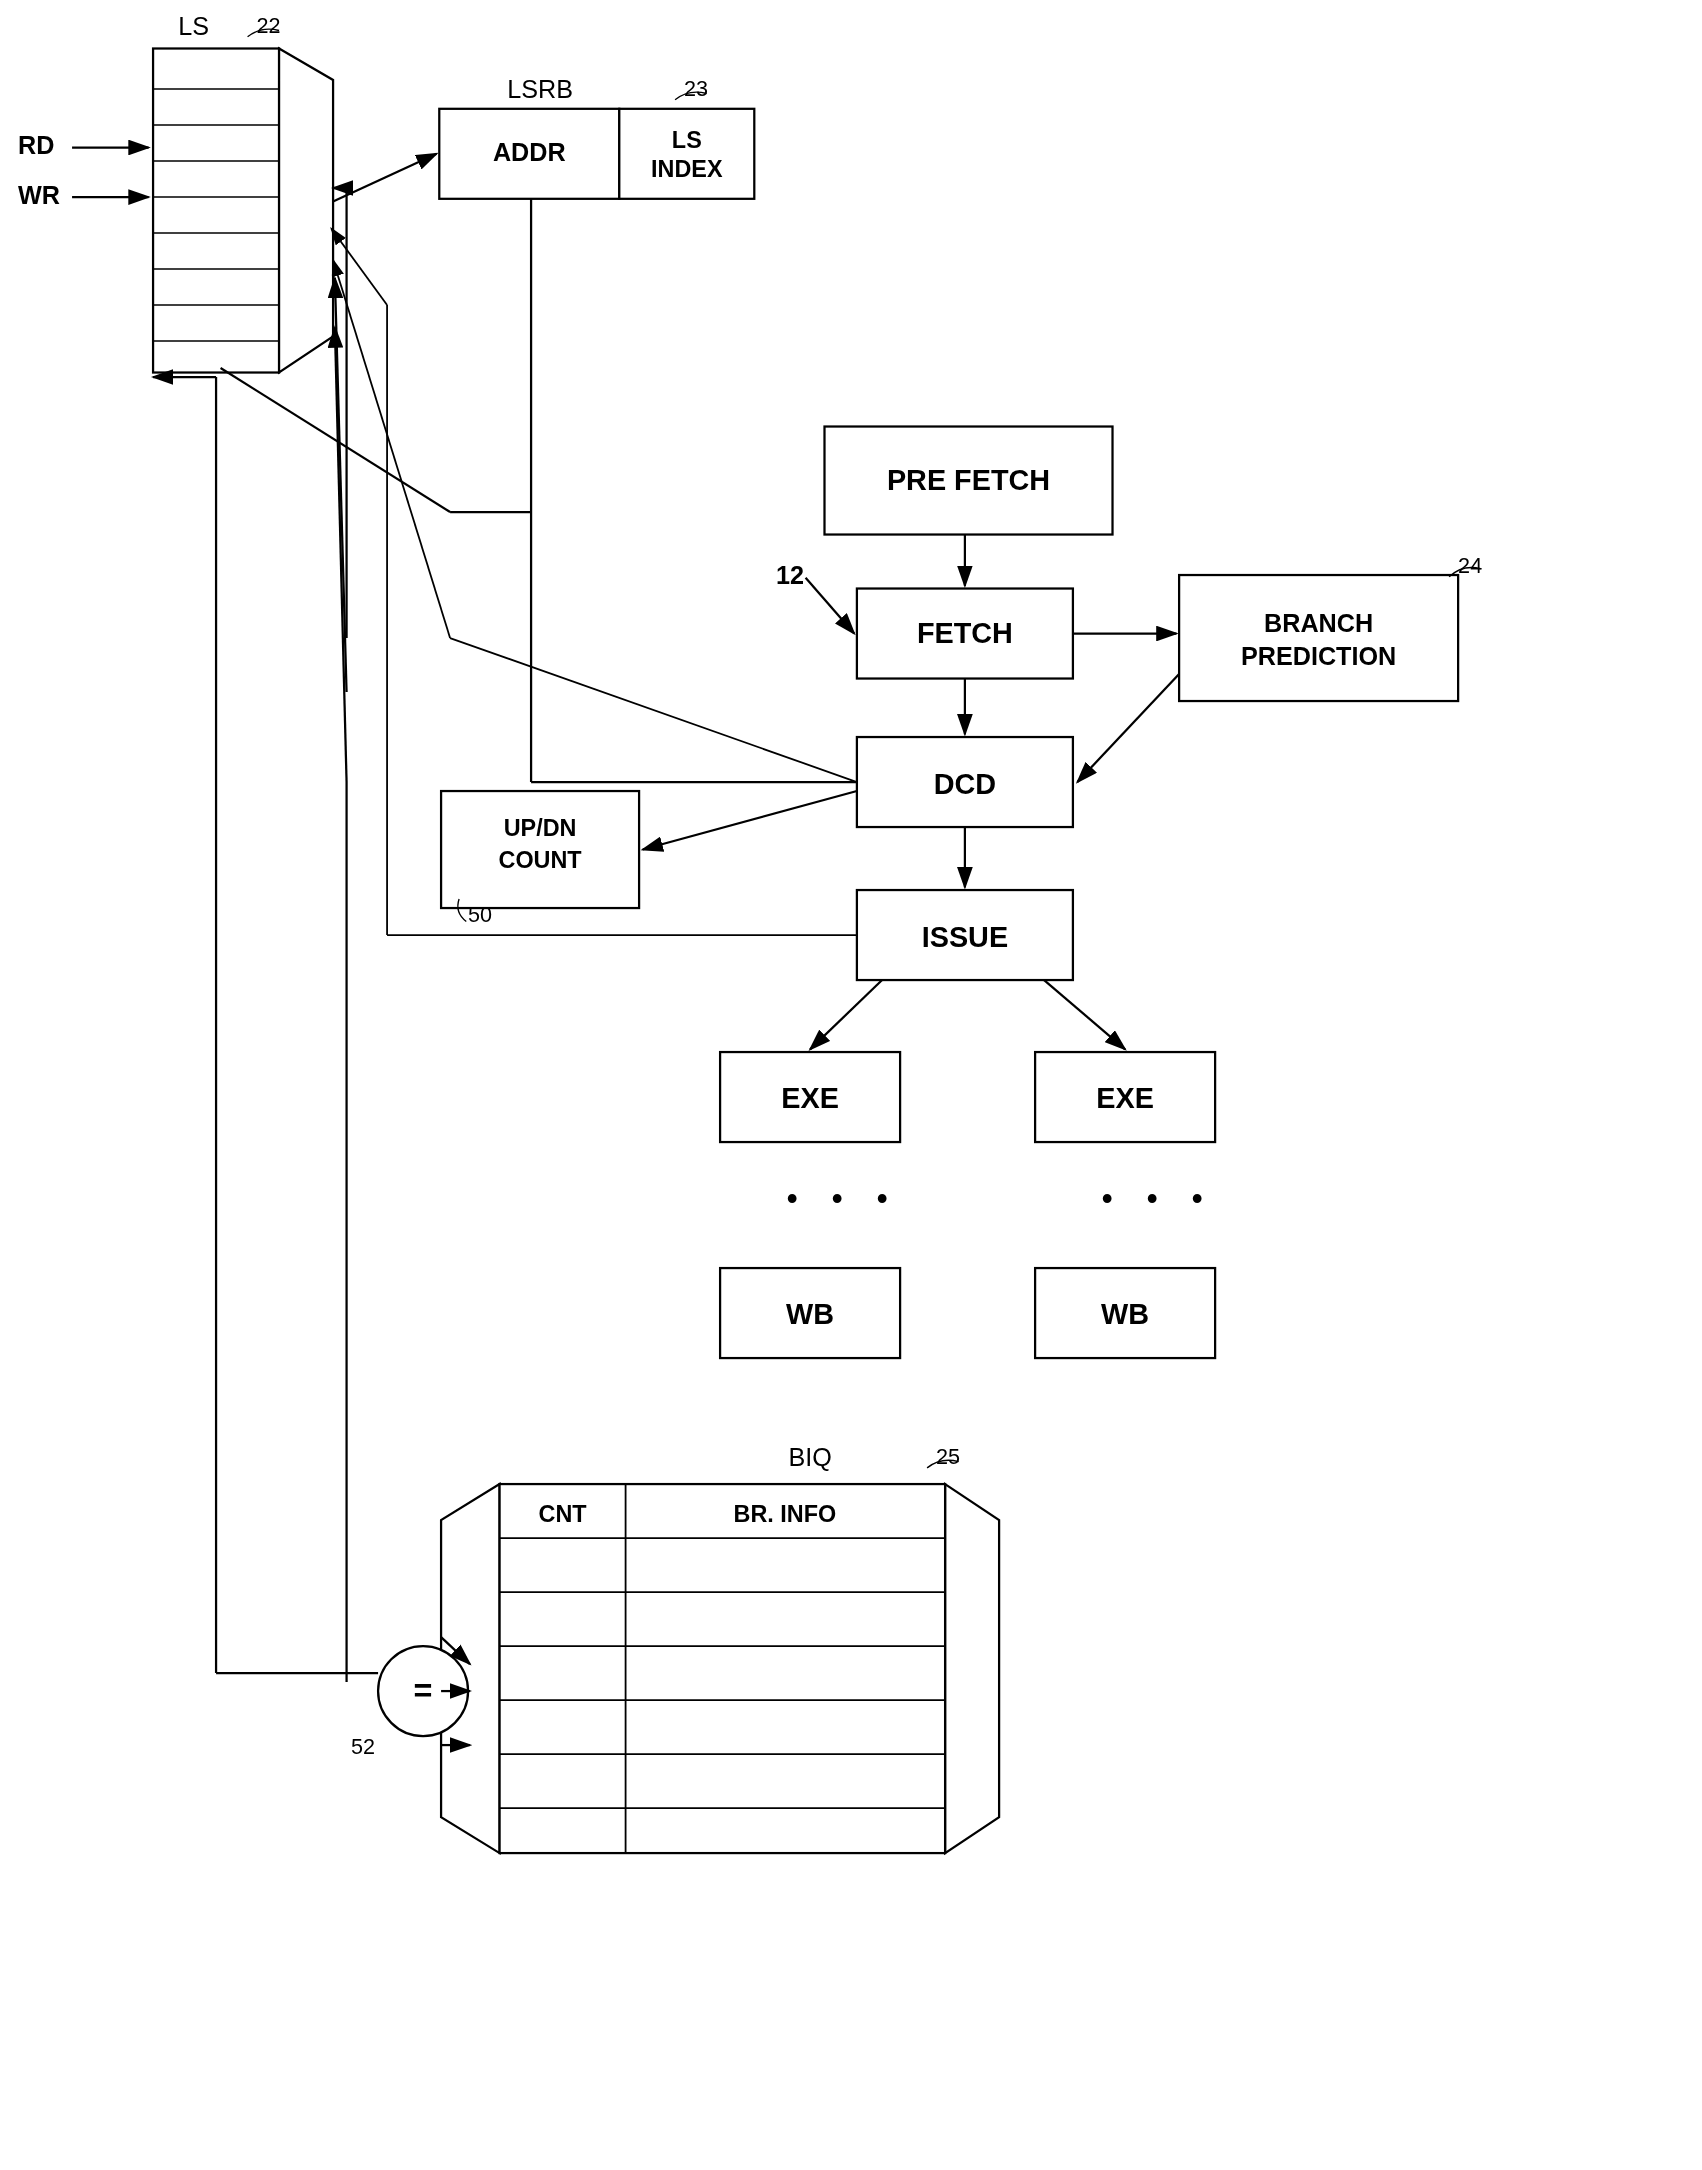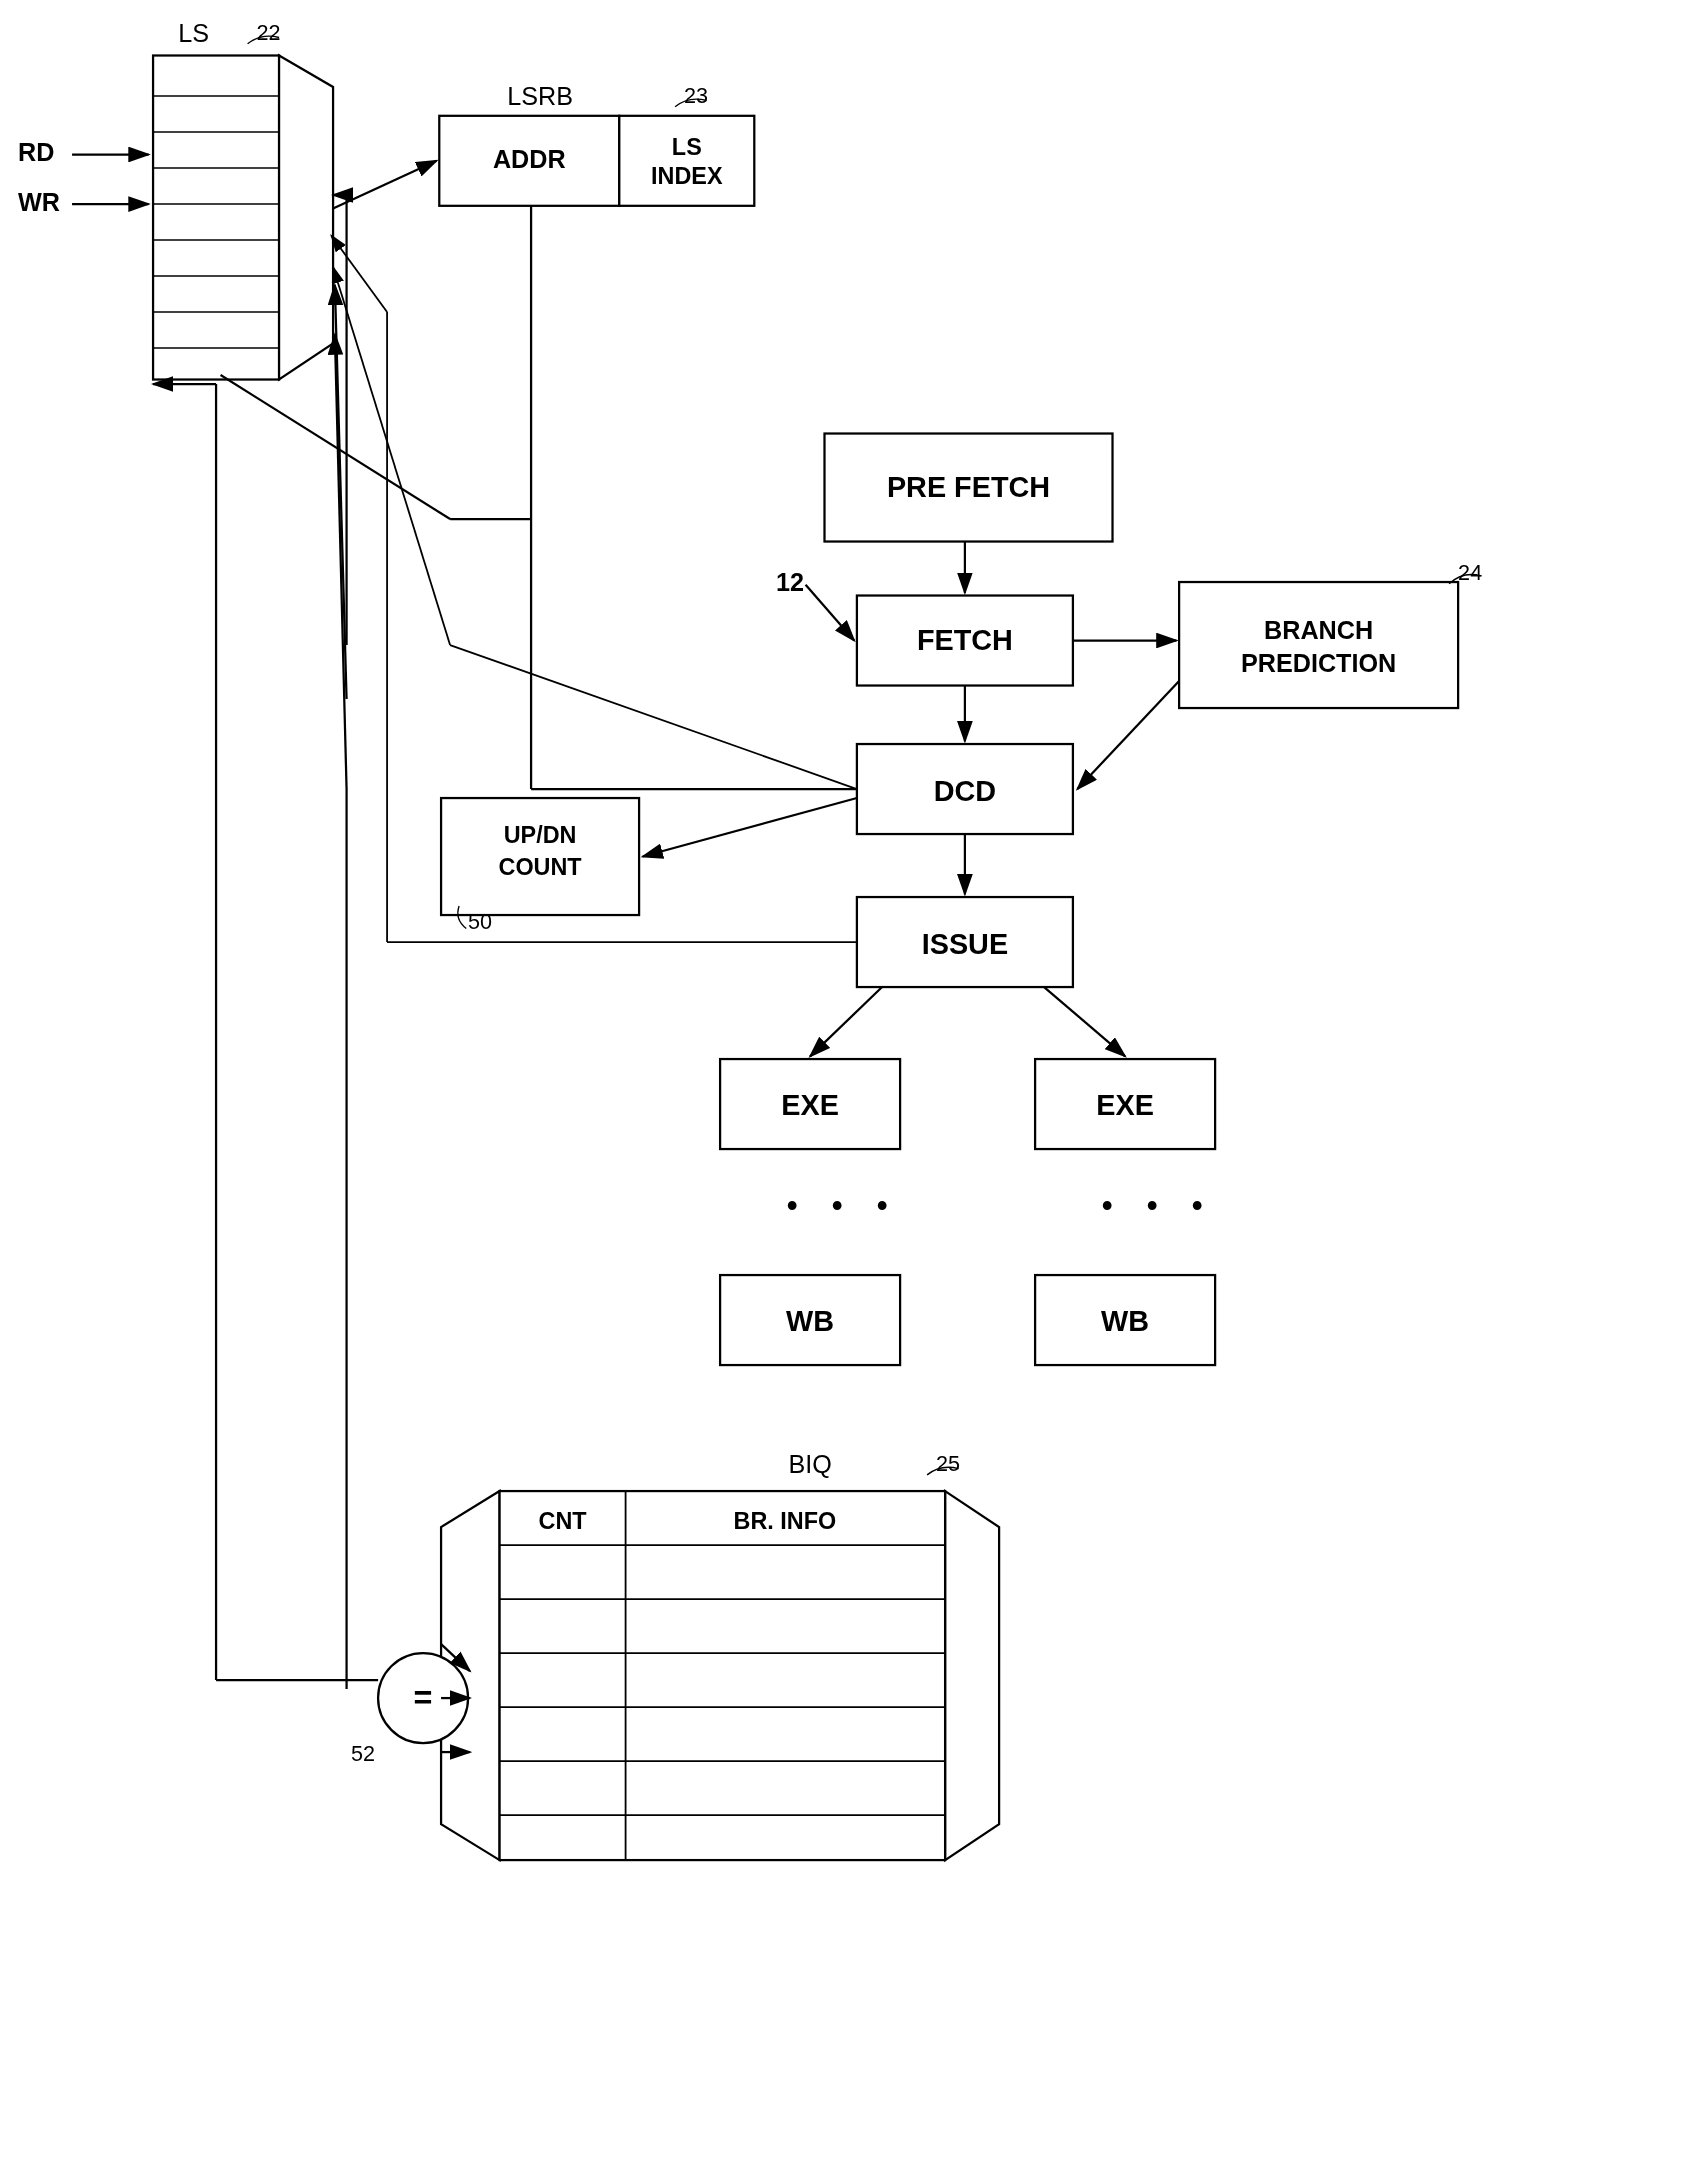--- a/index.html
+++ b/index.html
@@ -7,21 +7,21 @@
       background: #fff;
       width: 1703px;
       height: 2170px;
       position: relative;
       overflow: hidden;
       font-family: Arial, sans-serif;
     }
 
     .diagram-container {
       position: absolute;
-      top: 15px; left: 0;
+      top: 8px; left: 0;
       width: 1703px;
       height: 1746px;
       text-align: right;
     }
 
     svg.diagram-svg {
       position: absolute;
       top: 0; left: 0;
       width: 1703px;
       height: 2170px;

